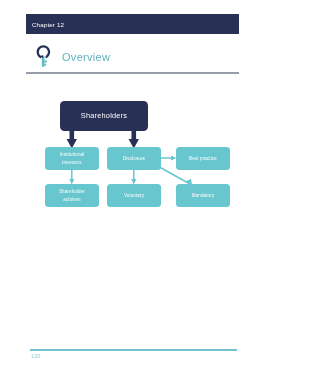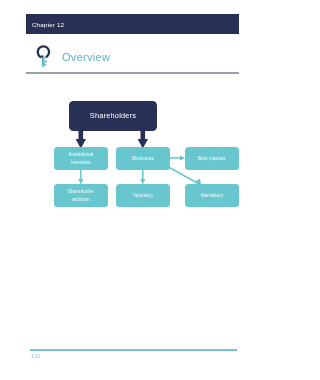--- a/index.html
+++ b/index.html
@@ -73,21 +73,21 @@
     left: 26px;
     top: 72px;
     width: 213px;
     height: 1.6px;
     background: #9a9eaa;
   }
 
   
   #diagram {
     position: absolute;
-    left: 13px;
+    left: 4px;
     top: 96px;
     width: 268px;
     height: 125px;
   }
   #diagram svg { display: block; }
 
   .node-label {
     fill: #ffffff;
     font-family: "Liberation Sans", sans-serif;
     text-anchor: middle;

